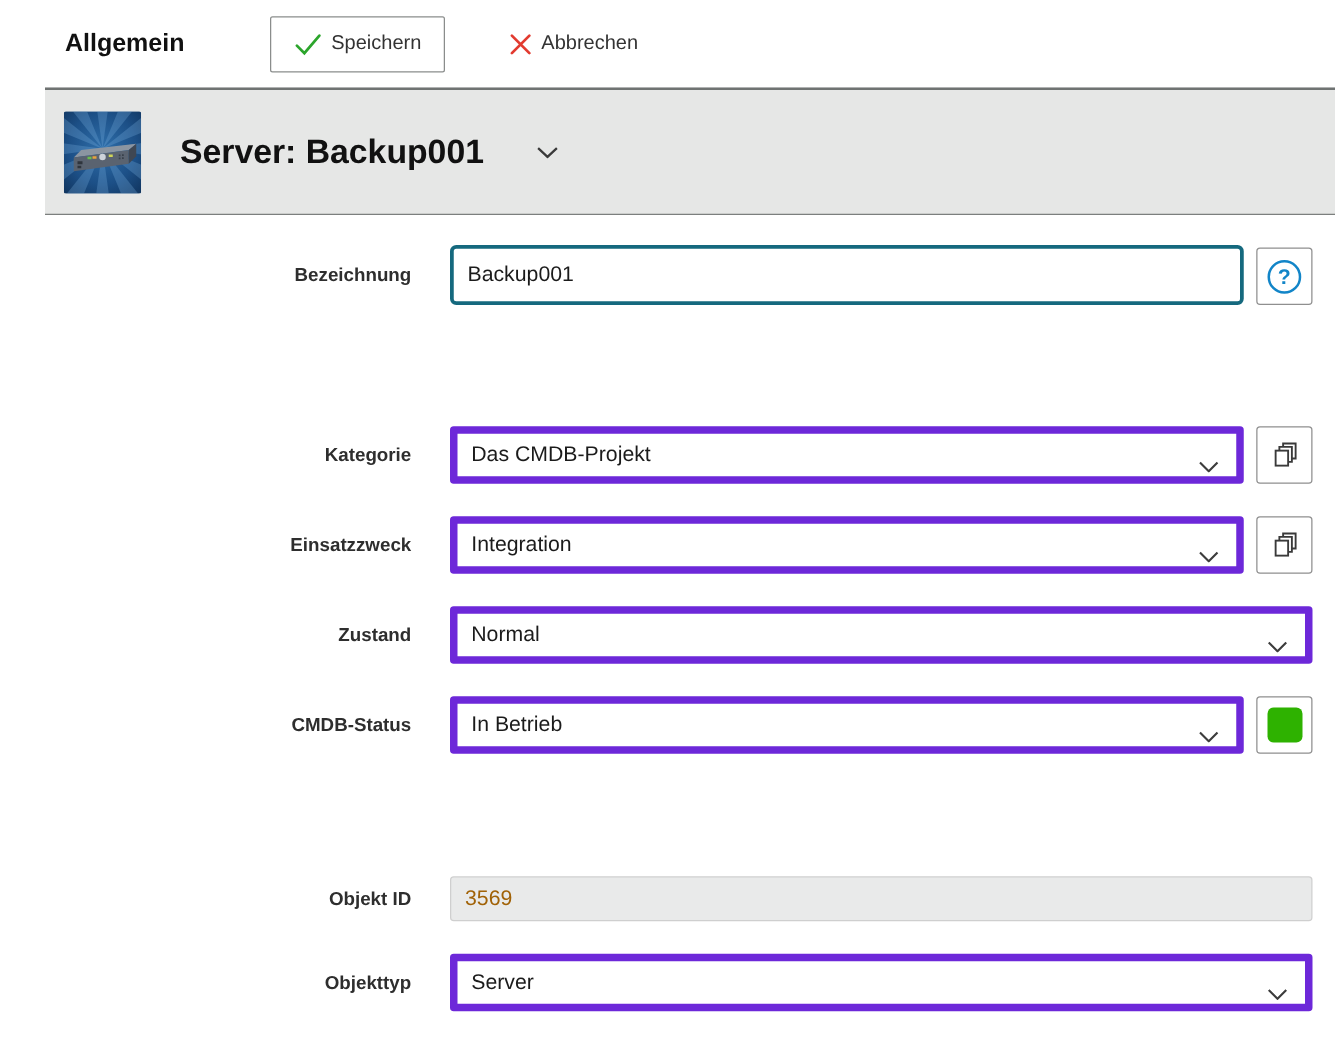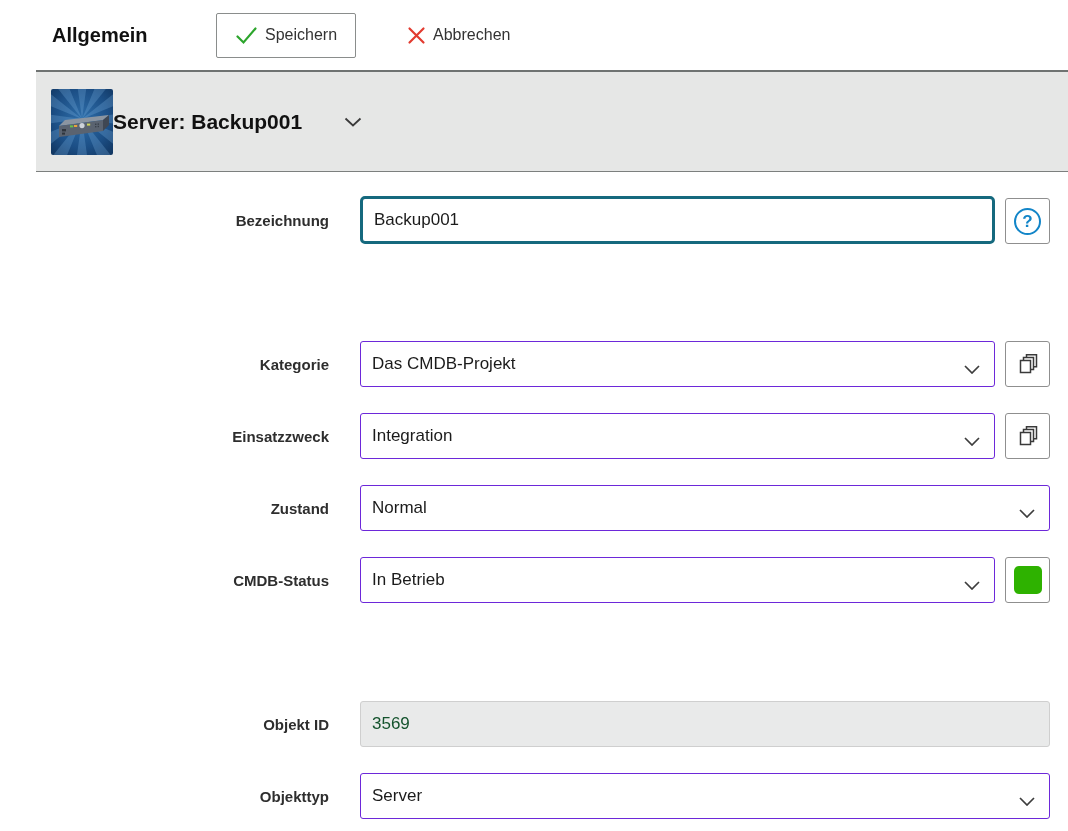--- a/index.html
+++ b/index.html
@@ -45,23 +45,24 @@
     height: 102px;
     background: #e6e7e6;
     border-top: 2px solid #6f7372;
     border-bottom: 1px solid #7c7f7e;
     display: flex;
     align-items: center;
     padding-left: 15px;
   }
   .obj-img { width: 62px; height: 66px; flex: none; border-radius: 2px; overflow: hidden; }
   .obj-title {
-    font-size: 21px;
+    font-size: 27px;
     font-weight: bold;
     color: #111;
+    margin-left: 31px;
   }
   .obj-chevron { margin-left: 42px; cursor: pointer; display: flex; align-items: center; }
 
   
   .form { padding: 24px 0 12px; }
   .row {
     display: grid;
     grid-template-columns: 293px 690px;
     column-gap: 31px;
     align-items: center;
@@ -83,32 +84,32 @@
     border: 3px solid #15697e;
     border-radius: 5px;
     font-family: "Liberation Sans", sans-serif;
     font-size: 17px;
     color: #1b1b1b;
     padding: 0 11px;
     outline: none;
     background: #fff;
   }
   .text-input.disabled-input {
-    height: 46px;
+    height: 36px;
     border: 1px solid #cfcfcf;
     border-radius: 3px;
     background: #e9eaea;
-    color: #14532d;
+    color: #a16207;
   }
 
   .combo {
     position: relative;
     flex: 1;
     height: 46px;
-    border: 1px solid #6d28d9;
+    border: 6px solid #6d28d9;
     border-radius: 3px;
     background: #fff;
     display: flex;
     align-items: center;
     padding: 0 36px 0 11px;
     cursor: pointer;
   }
   .combo-value { font-size: 17px; color: #1b1b1b; white-space: nowrap; }
   .combo-chevron { position: absolute; right: 14px; top: 18px; }
 

